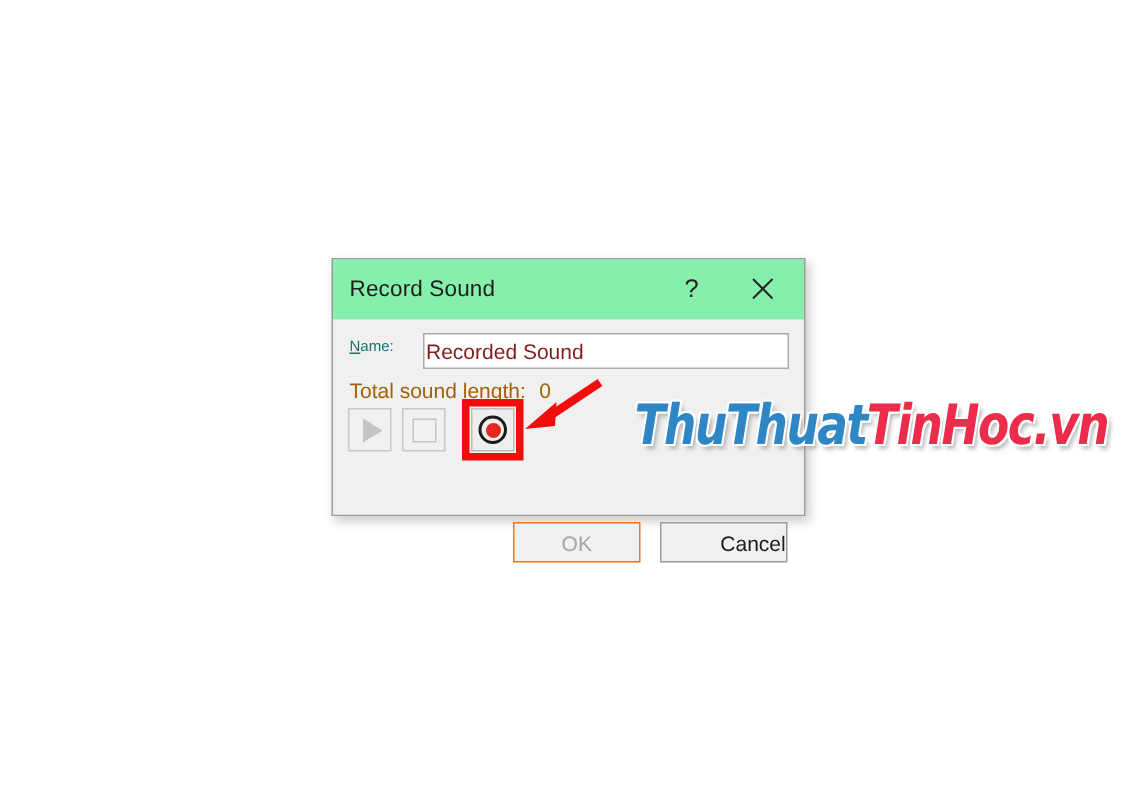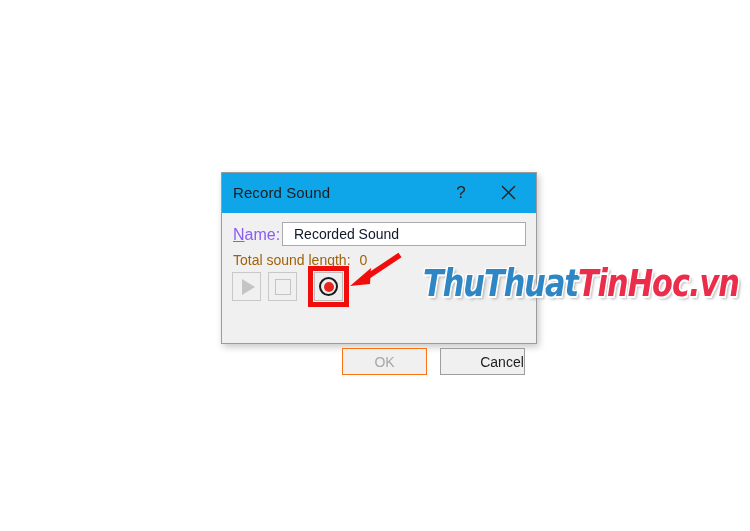--- a/index.html
+++ b/index.html
@@ -29,21 +29,21 @@
     box-shadow: 2px 3px 7px rgba(0,0,0,0.22);
   }
 
   
   #dialog-titlebar {
     position: absolute;
     left: 0;
     top: 0;
     right: 0;
     height: 40px;
-    background: #0ea5e9;
+    background: #86efac;
     border-bottom: 1px solid #e2e2e2;
   }
   #dialog-title-text {
     position: absolute;
     left: 11px;
     top: 11px;
     font-size: 15px;
     color: #1d1d1d;
     letter-spacing: 0.1px;
     white-space: nowrap;
@@ -80,39 +80,39 @@
     right: 0;
     bottom: 0;
     background: #f0f0f0;
   }
 
   
   #name-label {
     position: absolute;
     left: 11px;
     top: 13px;
-    font-size: 16px;
-    color: #8b5cf6;
+    font-size: 10px;
+    color: #0f766e;
     white-space: nowrap;
   }
   #name-label .accel { text-decoration: underline; }
 
   #name-input {
     position: absolute;
     left: 60px;
     top: 9px;
     width: 244px;
     height: 24px;
     box-sizing: border-box;
     background: #ffffff;
     border: 1px solid #aaaaaa;
-    padding: 0 0 0 11px;
+    padding: 0 0 0 1px;
     font-family: "Liberation Sans", sans-serif;
     font-size: 14px;
-    color: #0f172a;
+    color: #7f1d1d;
     outline: none;
   }
 
   
   #sound-length-row {
     position: absolute;
     left: 11px;
     top: 39px;
     font-size: 14px;
     color: #a16207;

